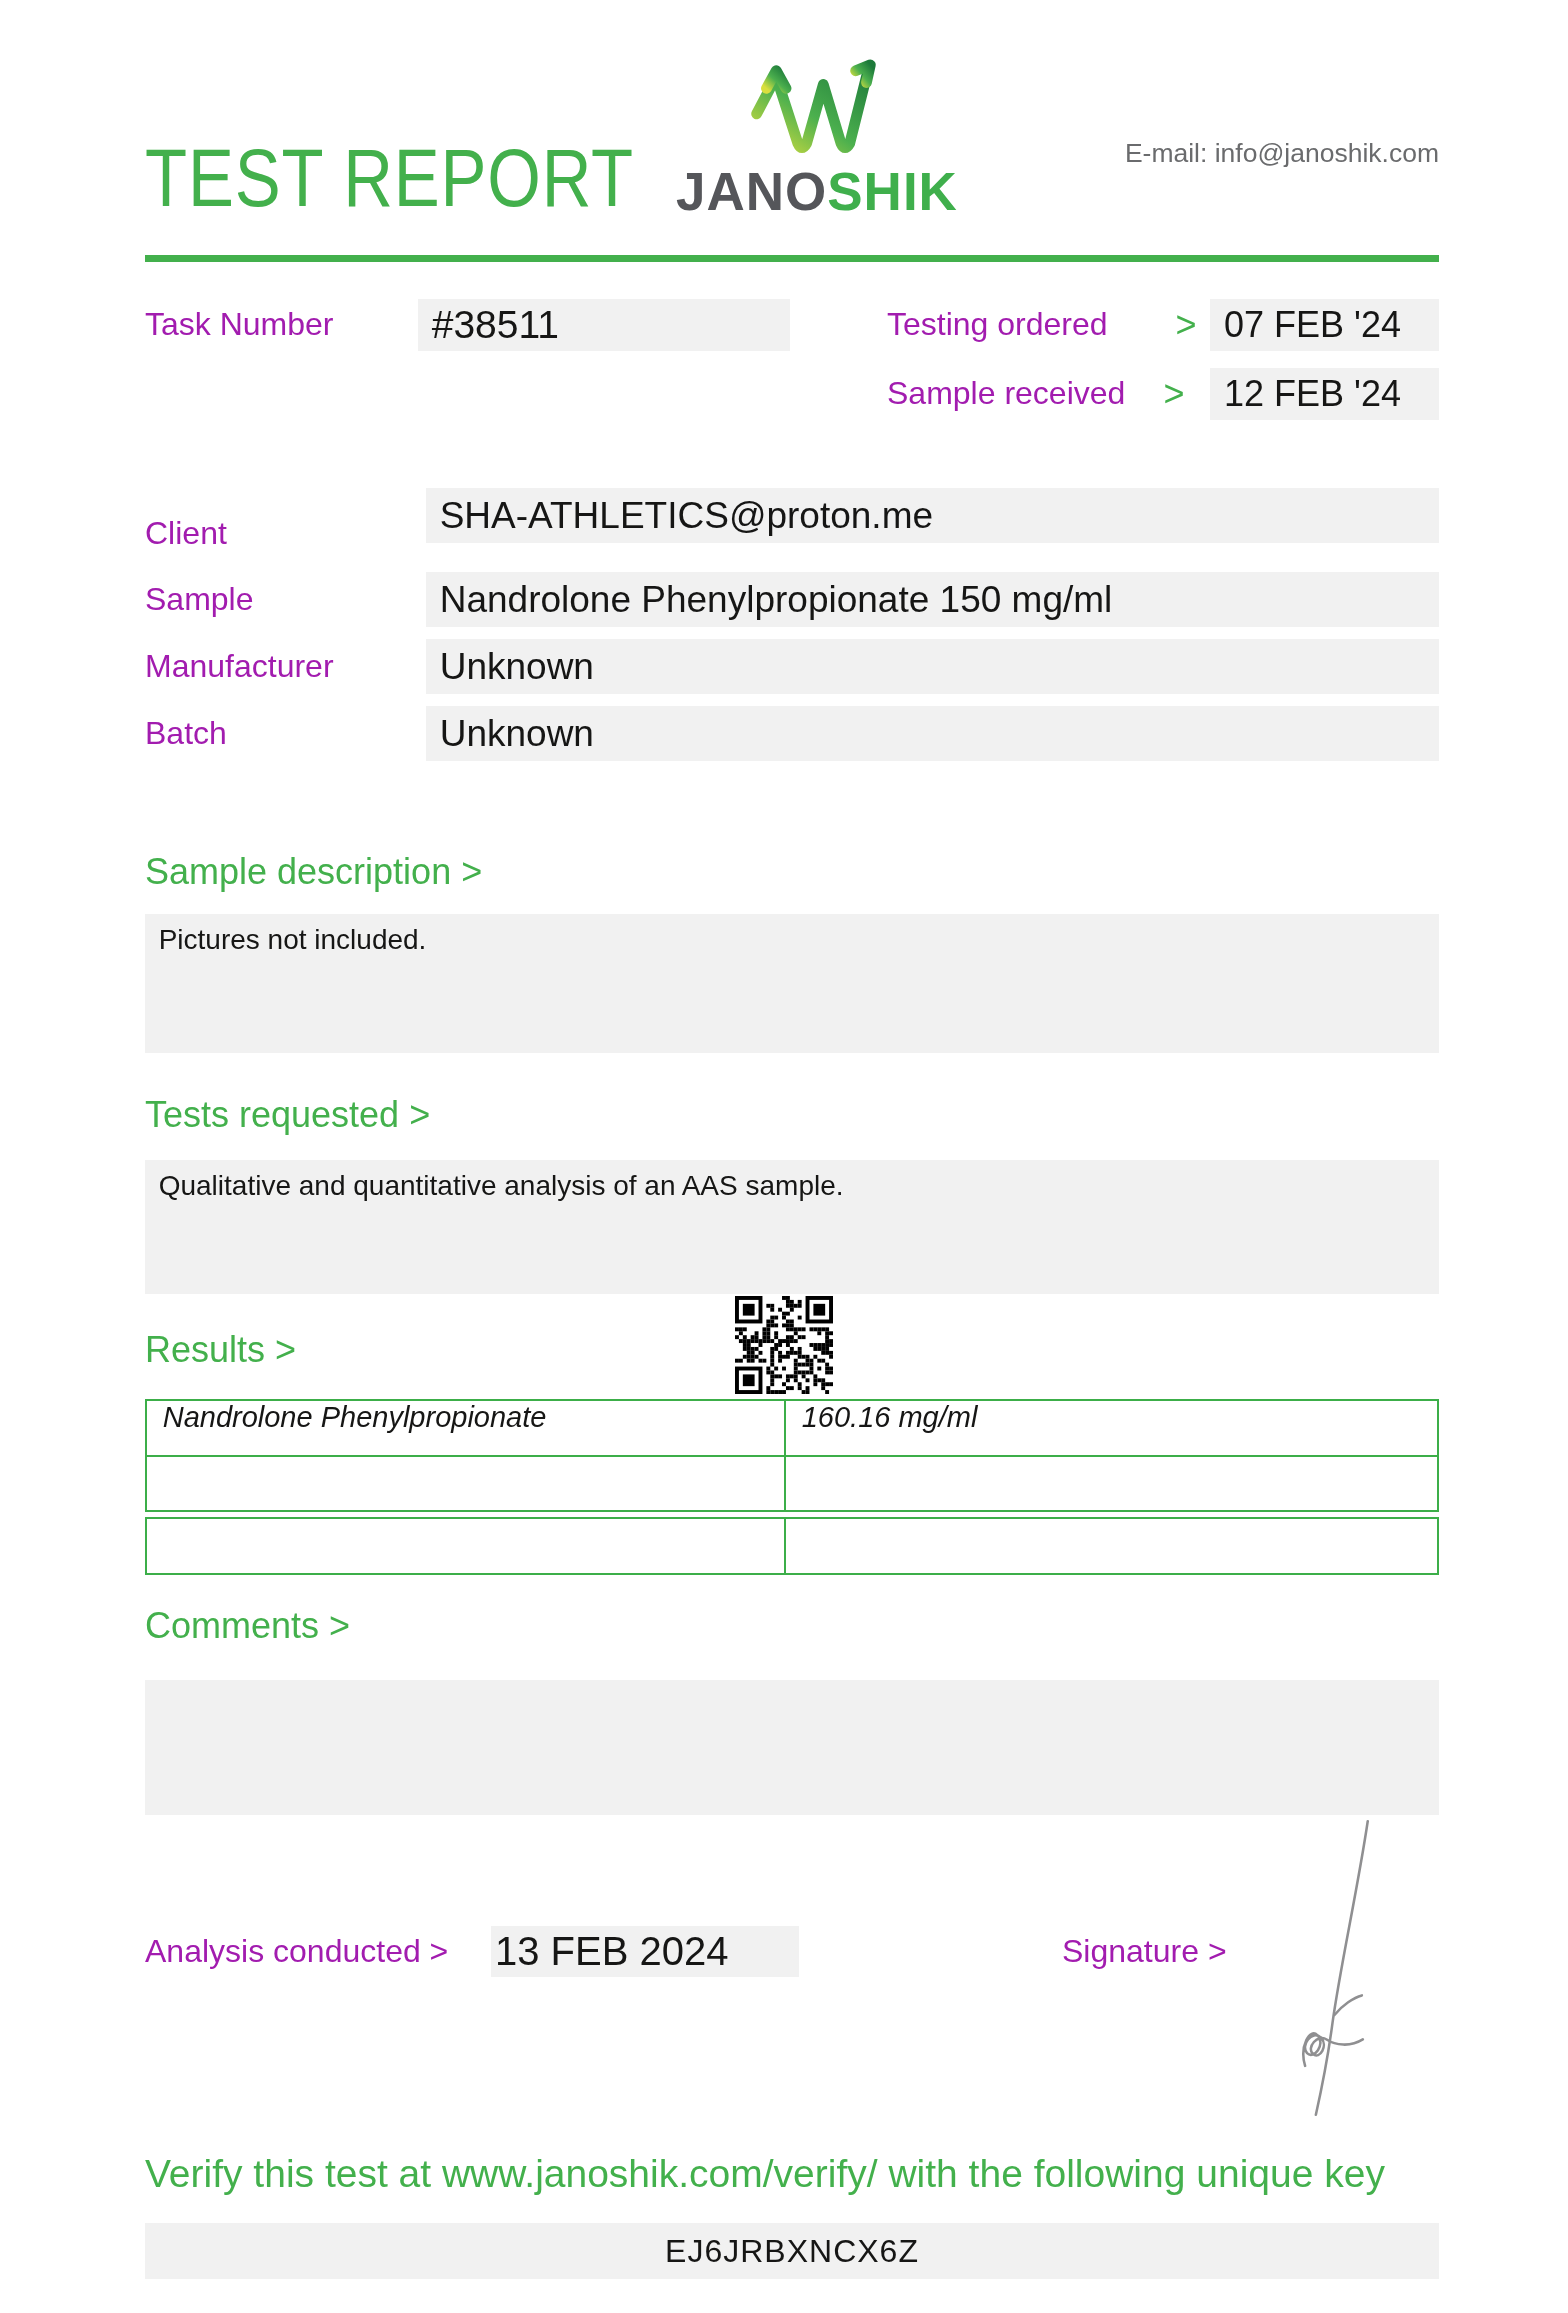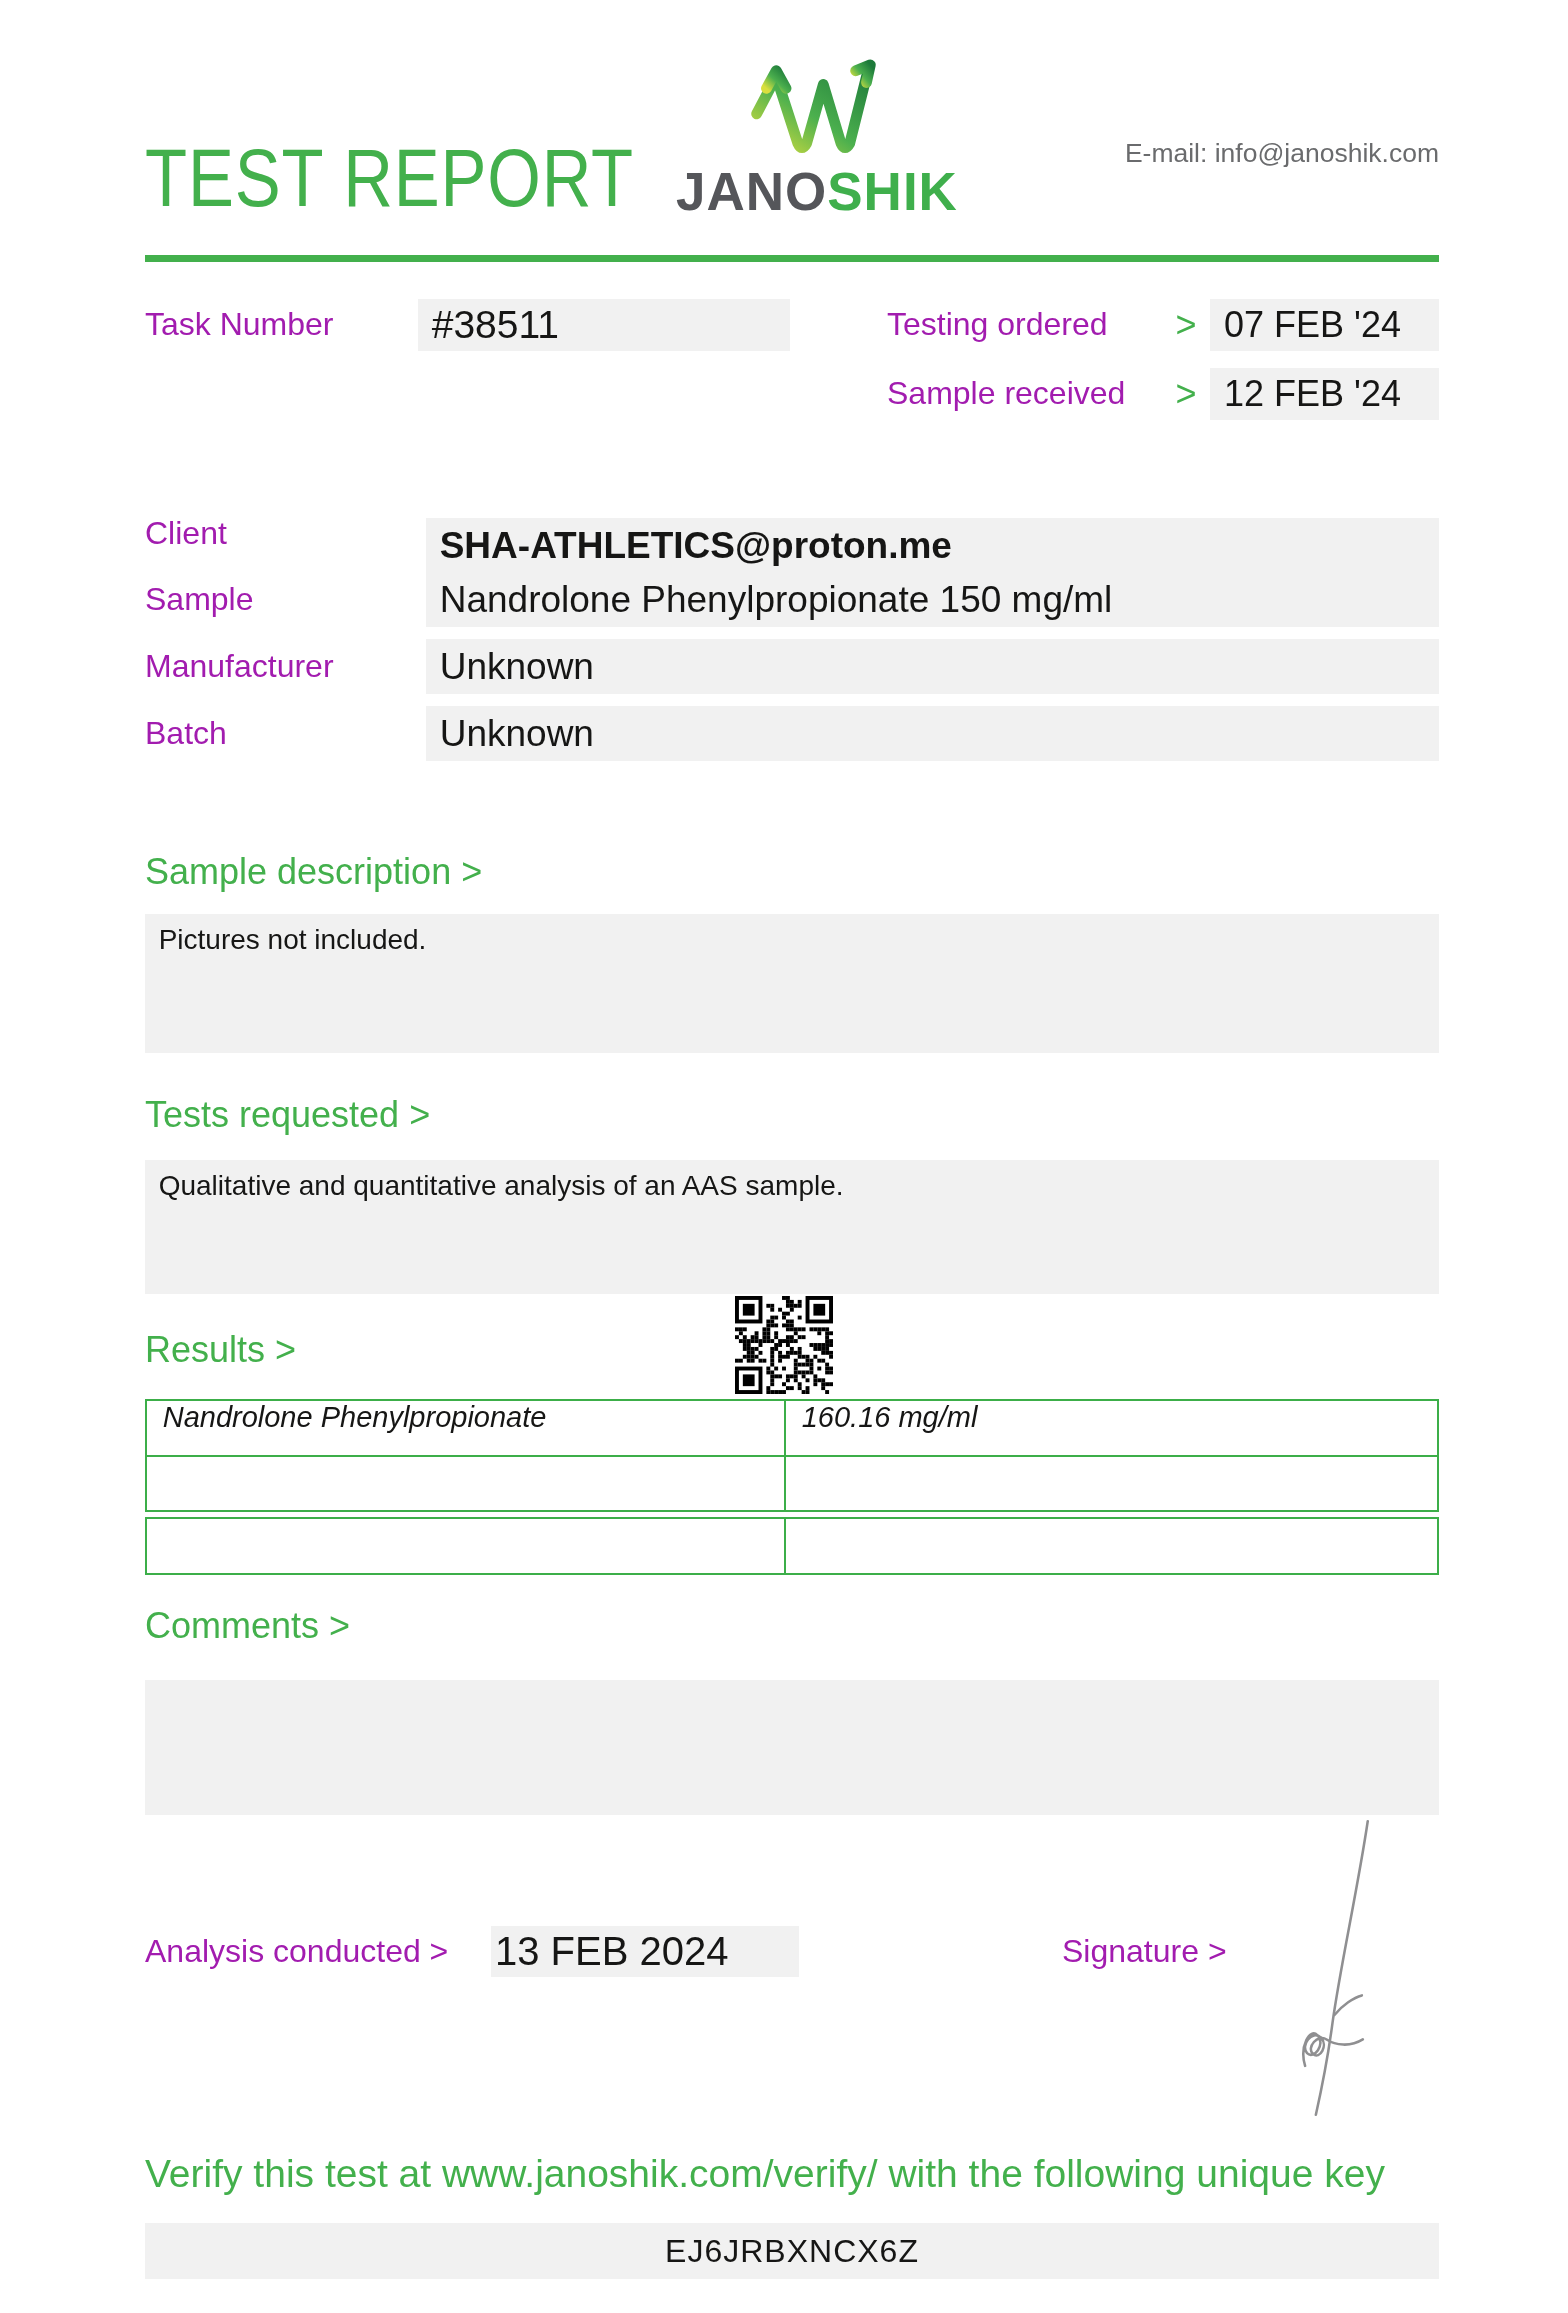--- a/index.html
+++ b/index.html
@@ -112,30 +112,30 @@
     <span class="valtext">#38511</span>
   </div>
 
   <div class="abs daterow" style="top:297px;">
     <span class="lbl label-g">Testing ordered</span>
     <span class="arrow">&gt;</span>
     <span class="valbox datebox">
         <span class="valtext">07 FEB '24</span>
       </span>
   </div>
-  <div class="abs daterow" style="top:366px;">
+  <div class="abs daterow" style="top:366px;gap:12px;">
     <span class="lbl label-g">Sample received</span>
     <span class="arrow">&gt;</span>
     <span class="valbox datebox">
         <span class="valtext">12 FEB '24</span>
       </span>
   </div>
 
   <div class="abs inforow-label label-g" style="top:506px;">Client</div>
-  <div class="abs valbox inforow-box" style="top:518px;font-weight:bold;">
+  <div class="abs valbox inforow-box" style="top:488px;">
     <span class="valtext">SHA-ATHLETICS@proton.me</span>
   </div>
   <div class="abs inforow-label label-g" style="top:572px;">Sample</div>
   <div class="abs valbox inforow-box" style="top:572px;">
     <span class="valtext">Nandrolone Phenylpropionate 150 mg/ml</span>
   </div>
   <div class="abs inforow-label label-g" style="top:639px;">Manufacturer</div>
   <div class="abs valbox inforow-box" style="top:639px;">
     <span class="valtext">Unknown</span>
   </div>

